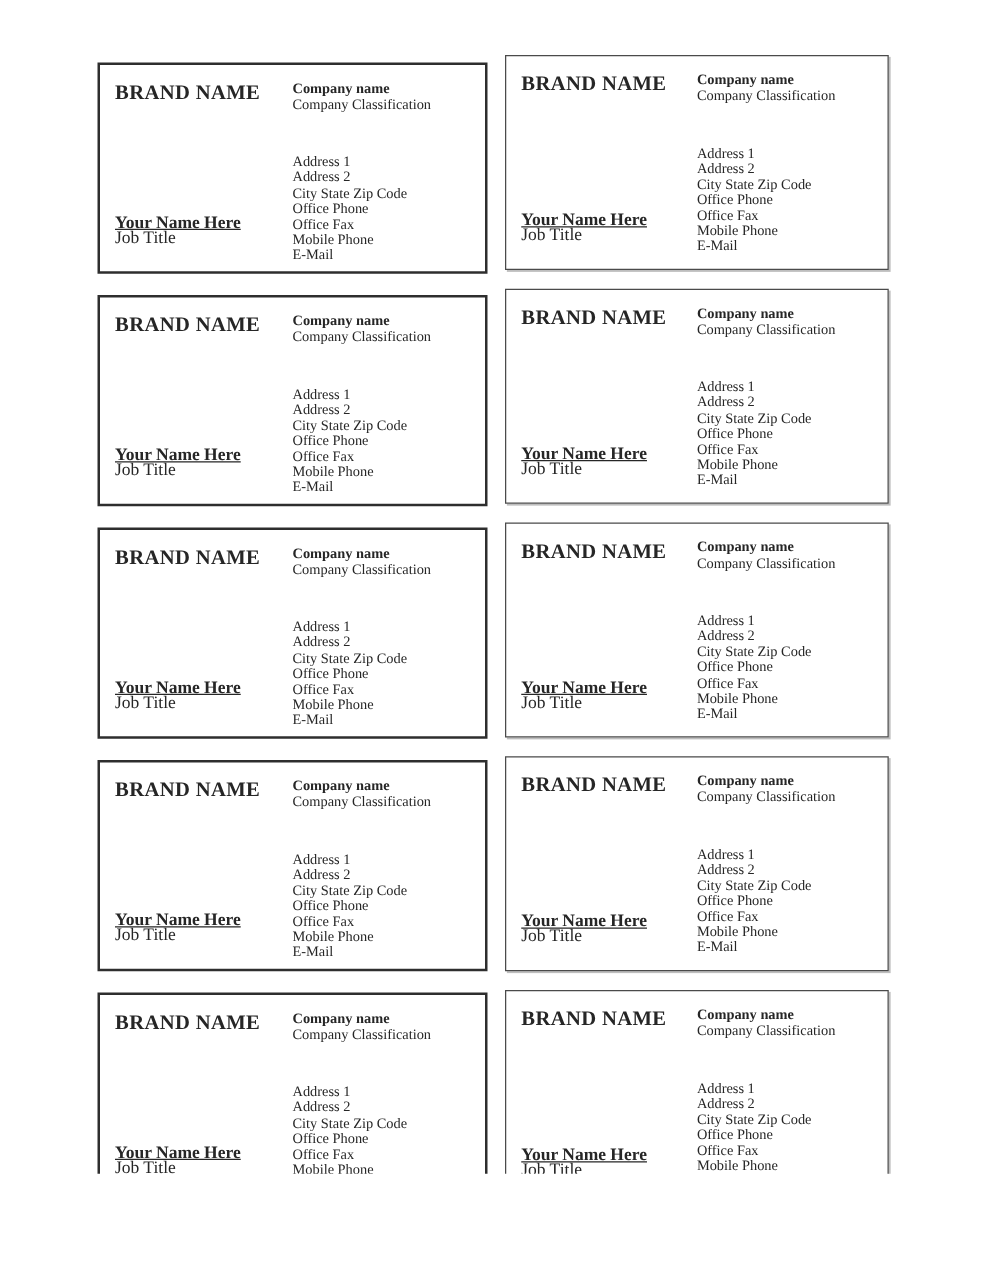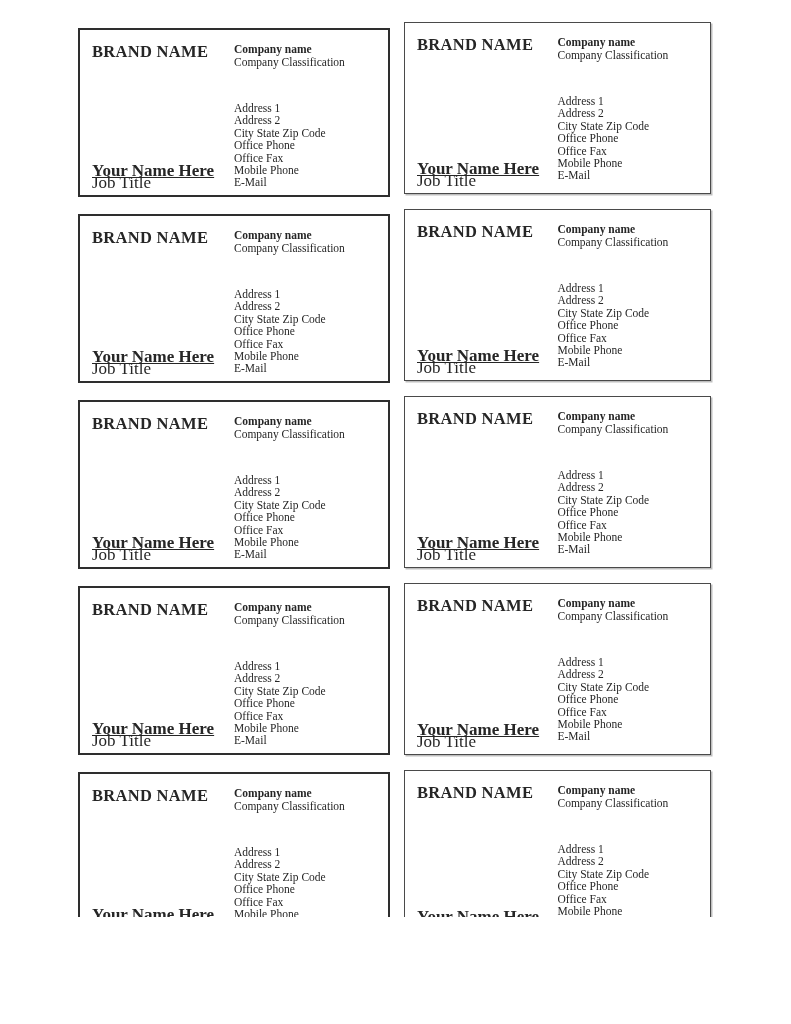--- a/index.html
+++ b/index.html
@@ -17,20 +17,21 @@
     font-family: "Liberation Serif", "DejaVu Serif", serif;
     color: var(--text);
     overflow: hidden;
   }
   .sheet {
     position: relative;
     width: 791px;
     height: 917px;
     background: var(--page-bg);
     overflow: hidden;
+    margin-top: 22px;
   }
   .col {
     position: absolute;
     display: flex;
     flex-direction: column;
   }
   .col-left  { left: 78px;  top: 28px; width: 312px; gap: 17px; }
   .col-right { left: 404px; top: 22px; width: 307px; gap: 15px; }
 
   .card {
@@ -67,22 +68,22 @@
     position: absolute;
     left: 50%;
     top: 72px;
     font-size: 11.5px;
     line-height: 12.4px;
     white-space: nowrap;
   }
   .sig {
     position: absolute;
     left: 12px;
-    bottom: 5px;
-    font-size: 17px;
+    bottom: 19px;
+    font-size: 14px;
     line-height: 12.6px;
     white-space: nowrap;
     font-family: Liberation Serif, serif;
   }
   .your-name {
     font-weight: bold;
     text-decoration: underline;
     text-underline-offset: 1px;
   }
 </style>

